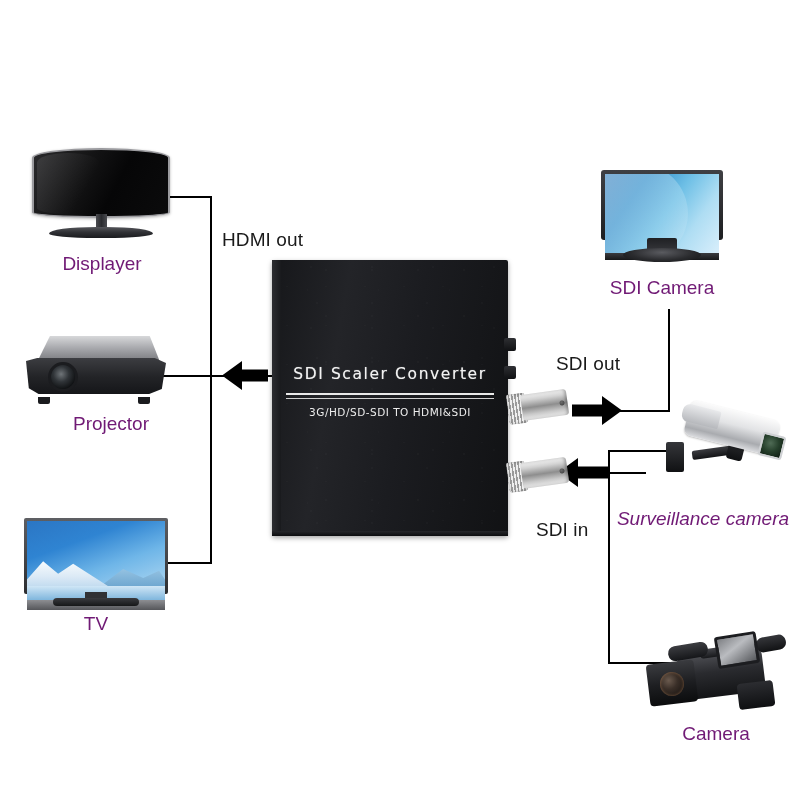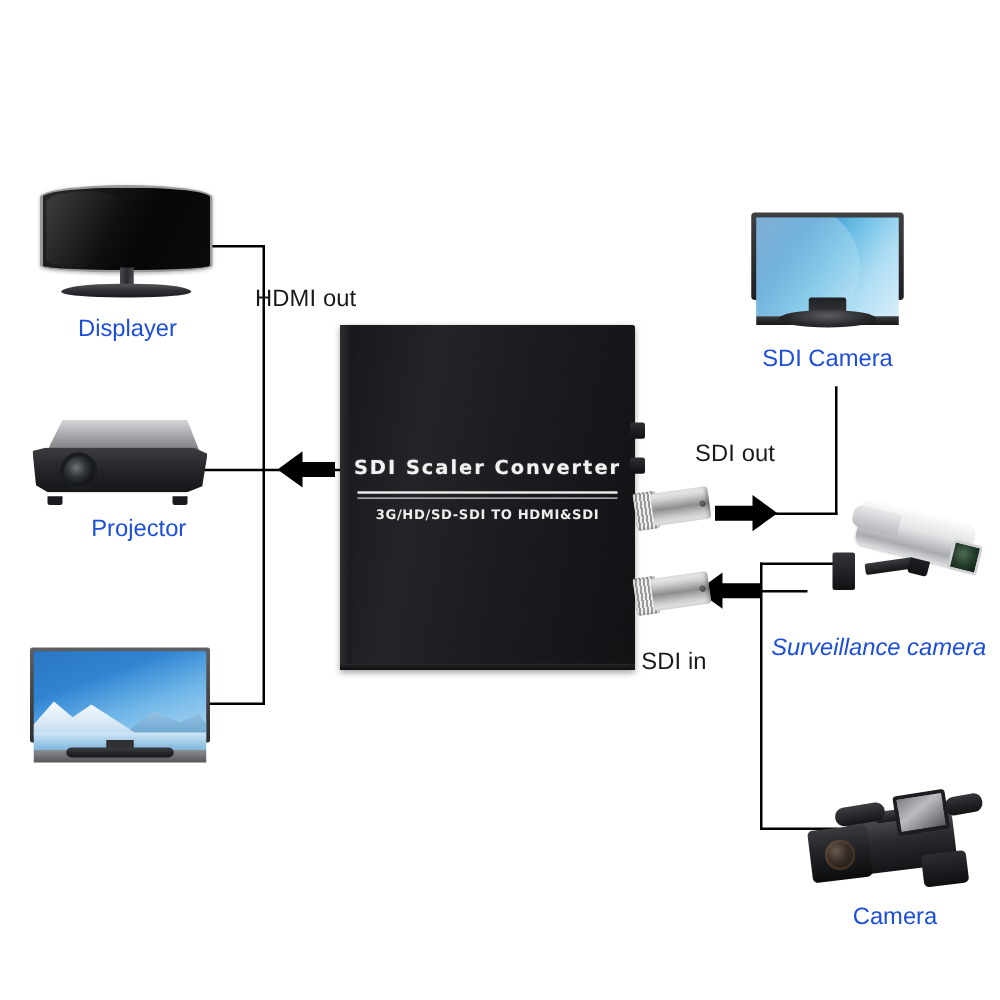--- a/index.html
+++ b/index.html
@@ -44,21 +44,21 @@
   .label {
     position: absolute;
     color: #1a1a1a;
     font-size: 19px;
     font-family: "Liberation Sans", sans-serif;
     white-space: nowrap;
     letter-spacing: 0.1px;
   }
   .caption {
     position: absolute;
-    color: #1d4ed8;
+    color: #701a75;
     font-size: 19px;
     text-align: center;
     white-space: nowrap;
     font-family: "Liberation Sans", sans-serif;
   }
 
   
   .device {
     position: absolute;
     left: 272px;
@@ -98,41 +98,41 @@
       radial-gradient(circle at 50% 42%, rgba(255,255,255,0.03) 0 1px, transparent 1px);
     background-size: 46px 46px, 61px 61px, 39px 39px, 55px 55px, 71px 71px;
   }
   .brand-title {
     position: absolute;
     left: 0; right: 0;
     top: 105px;
     text-align: center;
     color: #f2f2f2;
     font-family: "DejaVu Sans", sans-serif;
-    font-weight: bold;
+    font-weight: normal;
     font-size: 15.5px;
     letter-spacing: 1.6px;
     text-shadow: 0 0 1px rgba(255,255,255,0.5);
   }
   .brand-rule {
     position: absolute;
     left: 14px; right: 14px;
     height: 2px;
     background: #e9e9e9;
   }
   .brand-rule.r1 { top: 133px; }
   .brand-rule.r2 { top: 138px; height: 1px; background: #cfcfcf; }
   .brand-sub {
     position: absolute;
     left: 0; right: 0;
     top: 146px;
     text-align: center;
     color: #ededed;
     font-family: "DejaVu Sans", sans-serif;
-    font-weight: bold;
+    font-weight: normal;
     font-size: 10.5px;
     letter-spacing: 0.5px;
   }
 
   
   .nub {
     position: absolute;
     right: -8px;
     width: 12px;
     height: 13px;
@@ -443,23 +443,23 @@
     <div class="bnc bnc-out">
       <div class="knurl"></div>
       <div class="barrel"></div>
     </div>
     <div class="bnc bnc-in">
       <div class="knurl"></div>
       <div class="barrel"></div>
     </div>
   </div>
 
-  <div class="label" style="left:204px; top:229px;">HDMI out</div>
+  <div class="label" style="left:222px; top:229px;">HDMI out</div>
   <div class="label" style="left:556px; top:353px;">SDI out</div>
-  <div class="label" style="left:513px; top:519px;">SDI in</div>
+  <div class="label" style="left:536px; top:519px;">SDI in</div>
 
   <div class="displayer">
     <div class="disp-screen"></div>
     <div class="disp-neck"></div>
     <div class="disp-base"></div>
   </div>
   <div class="caption" style="left:14px; top:253px; width:176px;">Displayer</div>
 
   <div class="projector">
     <div class="prj-top"></div>
@@ -474,20 +474,21 @@
     <div class="tv-frame"></div>
     <div class="tv-screen">
       <div class="tv-mtn2"></div>
       <div class="tv-mtn"></div>
       <div class="tv-water"></div>
     </div>
     <div class="tv-chin"></div>
     <div class="tv-neck"></div>
     <div class="tv-base"></div>
   </div>
+  <div class="caption" style="left:8px; top:613px; width:176px;">TV</div>
 
   <div class="sdimon">
     <div class="sm-frame"></div>
     <div class="sm-screen">
       <div class="sm-swoosh"></div>
     </div>
     <div class="sm-chin"></div>
     <div class="sm-neck"></div>
     <div class="sm-base"></div>
   </div>

